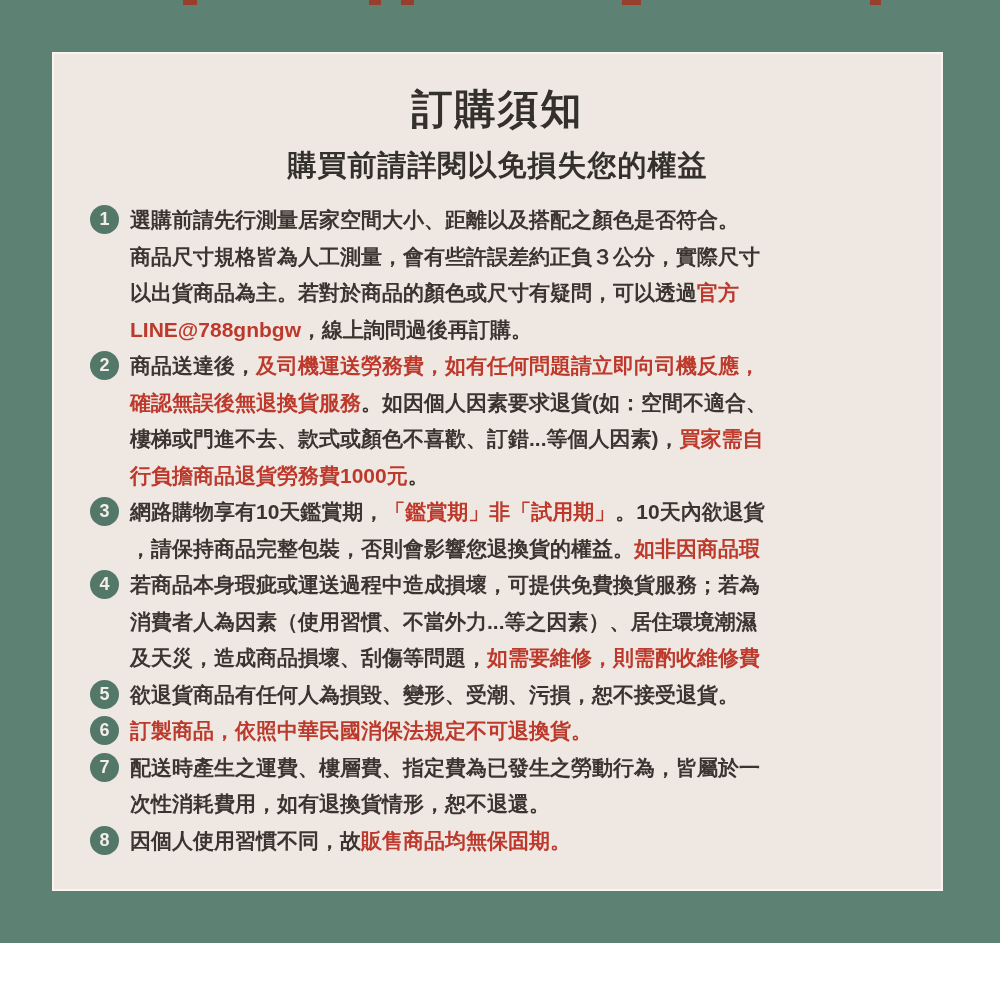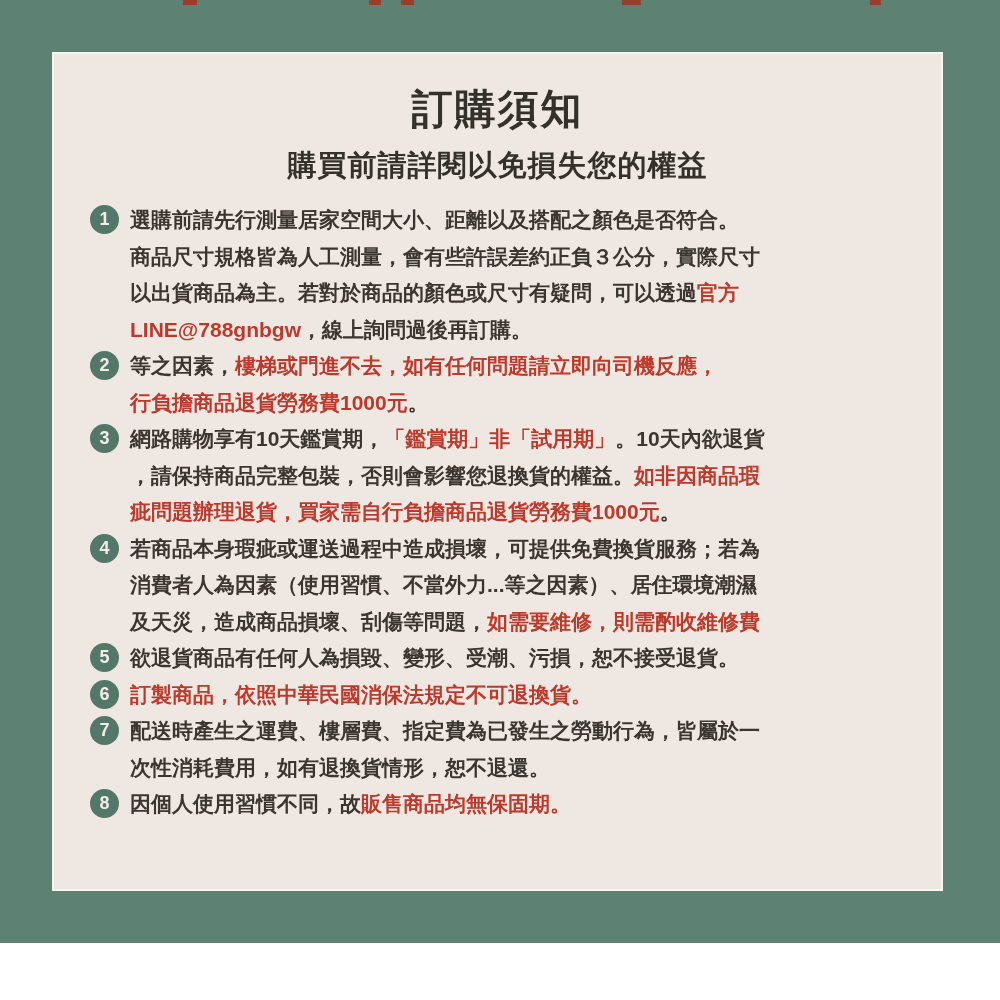--- a/index.html
+++ b/index.html
@@ -98,30 +98,31 @@
           <div class="item-body">
             <div class="line"><span>選購前請先行測量居家空間大小、距離以及搭配之顏色是否符合。</span></div>
             <div class="line"><span>商品尺寸規格皆為人工測量，會有些許誤差約正負３公分，實際尺寸</span></div>
             <div class="line"><span>以出貨商品為主。若對於商品的顏色或尺寸有疑問，可以透過</span><span class="red">官方</span></div>
             <div class="line"><span class="red">LINE@788gnbgw</span><span>，線上詢問過後再訂購。</span></div>
           </div>
         </div>
         <div class="item">
           <span class="badge">2</span>
           <div class="item-body">
-            <div class="line"><span>等之因素，</span><span class="red">樓梯或門進不去，如有任何問題請立即向司機反應，</span></div>
+            <div class="line"><span>商品送達後，</span><span class="red">及司機運送勞務費，如有任何問題請立即向司機反應，</span></div>
+            <div class="line"><span class="red">確認無誤後無退換貨服務</span><span>。如因個人因素要求退貨(如：空間不適合、</span></div>
+            <div class="line"><span>樓梯或門進不去、款式或顏色不喜歡、訂錯...等個人因素)，</span><span class="red">買家需自</span></div>
             <div class="line"><span class="red">行負擔商品退貨勞務費1000元</span><span>。</span></div>
           </div>
         </div>
         <div class="item">
           <span class="badge">3</span>
           <div class="item-body">
             <div class="line"><span>網路購物享有10天鑑賞期，</span><span class="red">「鑑賞期」非「試用期」</span><span>。10天內欲退貨</span></div>
             <div class="line"><span>，請保持商品完整包裝，否則會影響您退換貨的權益。</span><span class="red">如非因商品瑕</span></div>
-            <div class="line"><span class="red">疵問題辦理退貨，買家需自行負擔商品退貨勞務費1000元</span><span>。</span></div>
           </div>
         </div>
         <div class="item">
           <span class="badge">4</span>
           <div class="item-body">
             <div class="line"><span>若商品本身瑕疵或運送過程中造成損壞，可提供免費換貨服務；若為</span></div>
             <div class="line"><span>消費者人為因素（使用習慣、不當外力...等之因素）、居住環境潮濕</span></div>
             <div class="line"><span>及天災，造成商品損壞、刮傷等問題，</span><span class="red">如需要維修，則需酌收維修費</span></div>
           </div>
         </div>

